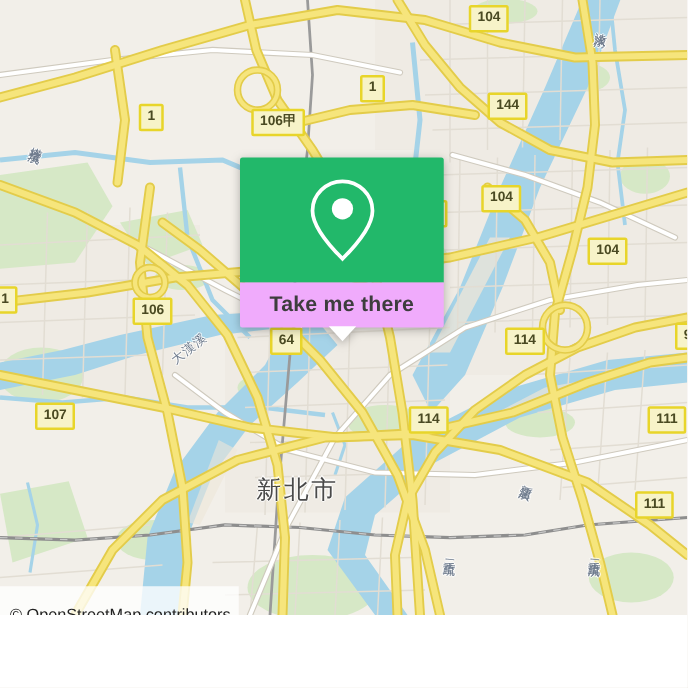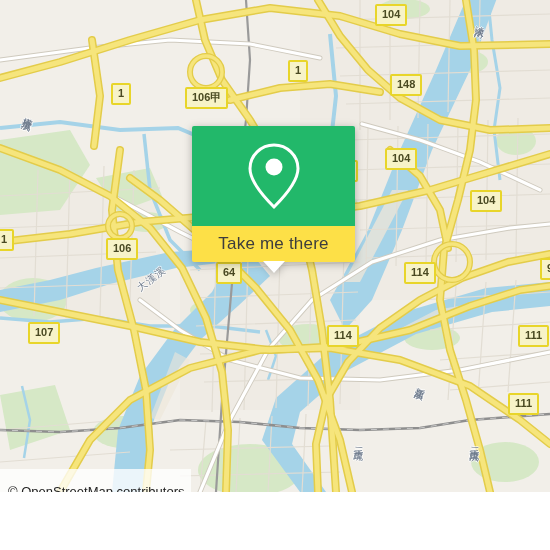--- a/index.html
+++ b/index.html
@@ -62,24 +62,25 @@
   #card{
     position:absolute;left:192px;top:126px;width:163px;
     filter:drop-shadow(0 2px 4px rgba(0,0,0,.28));
   }
   #card-top{
     background:#22b86a;height:100px;
     border-radius:2px 2px 0 0;
     display:flex;align-items:center;justify-content:center;
   }
   #card-bottom{
-    background:#fde047;height:36px;
+    background:#f0abfc;height:36px;
     display:flex;align-items:center;justify-content:center;
     border-radius:0 0 2px 2px;
     position:relative;
+    font-weight:bold;
   }
   #card-label{
     font-size:17px;color:#3d3d3d;letter-spacing:.2px;
     font-family:"Liberation Sans","DejaVu Sans",sans-serif;
   }
   #card-tail{
     position:absolute;left:50%;bottom:-11px;margin-left:-11px;
     width:0;height:0;
     border-left:11px solid transparent;
     border-right:11px solid transparent;
@@ -264,23 +265,23 @@
           <circle cx="452" cy="262" r="18"></circle>
           <circle cx="288" cy="210" r="14"></circle>
           <circle cx="120" cy="226" r="12"></circle>
         </g>
       </g>
     </svg>
 
     <div id="shield-layer">
         <div class="shield" style="left: 375px; top: 4px;">104</div>
         <div class="shield" style="left: 288px; top: 60px;">1</div>
-        <div class="shield" style="left: 390px; top: 74px;">148</div>
+        <div class="shield" style="left: 390px; top: 74px;">144</div>
         <div class="shield" style="left: 111px; top: 83px;">1</div>
-        <div class="shield" style="left: 185px; top: 87px;">106甲</div>
+        <div class="shield" style="left: 201px; top: 87px;">106甲</div>
         <div class="shield" style="left: 338px; top: 160px;">1</div>
         <div class="shield" style="left: 385px; top: 148px;">104</div>
         <div class="shield" style="left: 470px; top: 190px;">104</div>
         <div class="shield" style="left: 106px; top: 190px; margin-top: 48px;">106</div>
         <div class="shield" style="left: -6px; top: 229px;">1</div>
         <div class="shield" style="left: 216px; top: 262px;">64</div>
         <div class="shield" style="left: 404px; top: 262px;">114</div>
         <div class="shield" style="left: 540px; top: 258px;">9</div>
         <div class="shield" style="left: 518px; top: 325px;">111</div>
         <div class="shield" style="left: 28px; top: 322px;">107</div>
@@ -290,20 +291,21 @@
 
     <div id="label-layer">
         <div class="mlabel river" style="left: 135px; top: 272px; transform: rotate(-38deg);">大漢溪</div>
         <div class="mlabel river vert" style="left: 474px; top: 18px; transform: rotate(10deg);">淡水河</div>
         <div class="mlabel river vert" style="left: 416px; top: 380px; transform: rotate(18deg);">新店溪</div>
         <div class="mlabel river vert" style="left: 24px; top: 110px; transform: rotate(20deg);">塔寮坑溪</div>
         <div class="mlabel river vert" style="left: 352px; top: 440px; transform: rotate(5deg);">二重疏</div>
         <div class="mlabel river vert" style="left: 468px; top: 440px; transform: rotate(5deg);">二重疏洪</div>
       </div>
 
+    <div class="mlabel city" style="left:205px;top:378px;">新北市</div>
 
     <div id="attribution">© OpenStreetMap contributors</div>
   </div>
 
   <div id="card">
     <div id="card-top">
       <svg id="pin-icon" width="60" height="70" viewBox="0 0 60 70">
         <path d="M30 4 C17 4 6 14.5 6 27.5 C6 41 22 58 30 66 C38 58 54 41 54 27.5 C54 14.5 43 4 30 4 Z" fill="none" stroke="#ffffff" stroke-width="3"></path>
         <circle cx="30" cy="26" r="8.5" fill="#ffffff"></circle>
       </svg>

